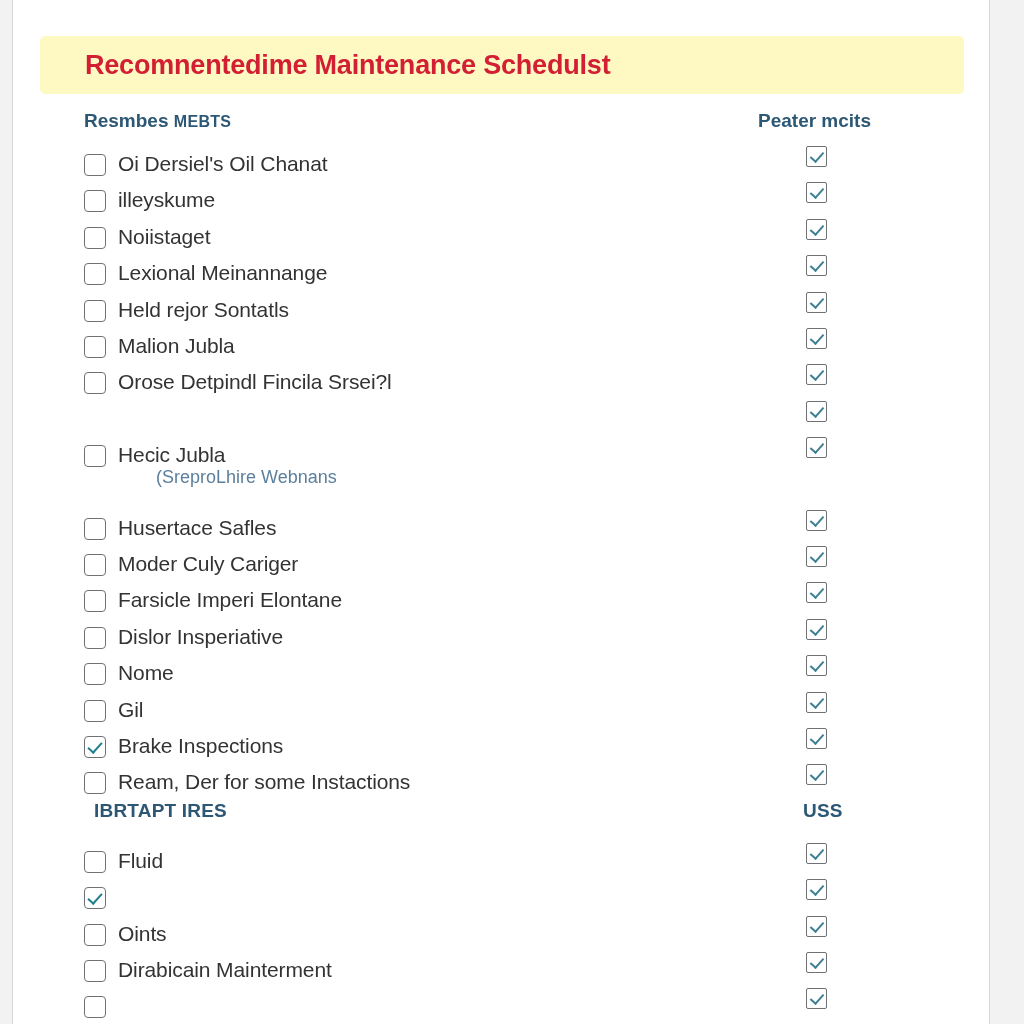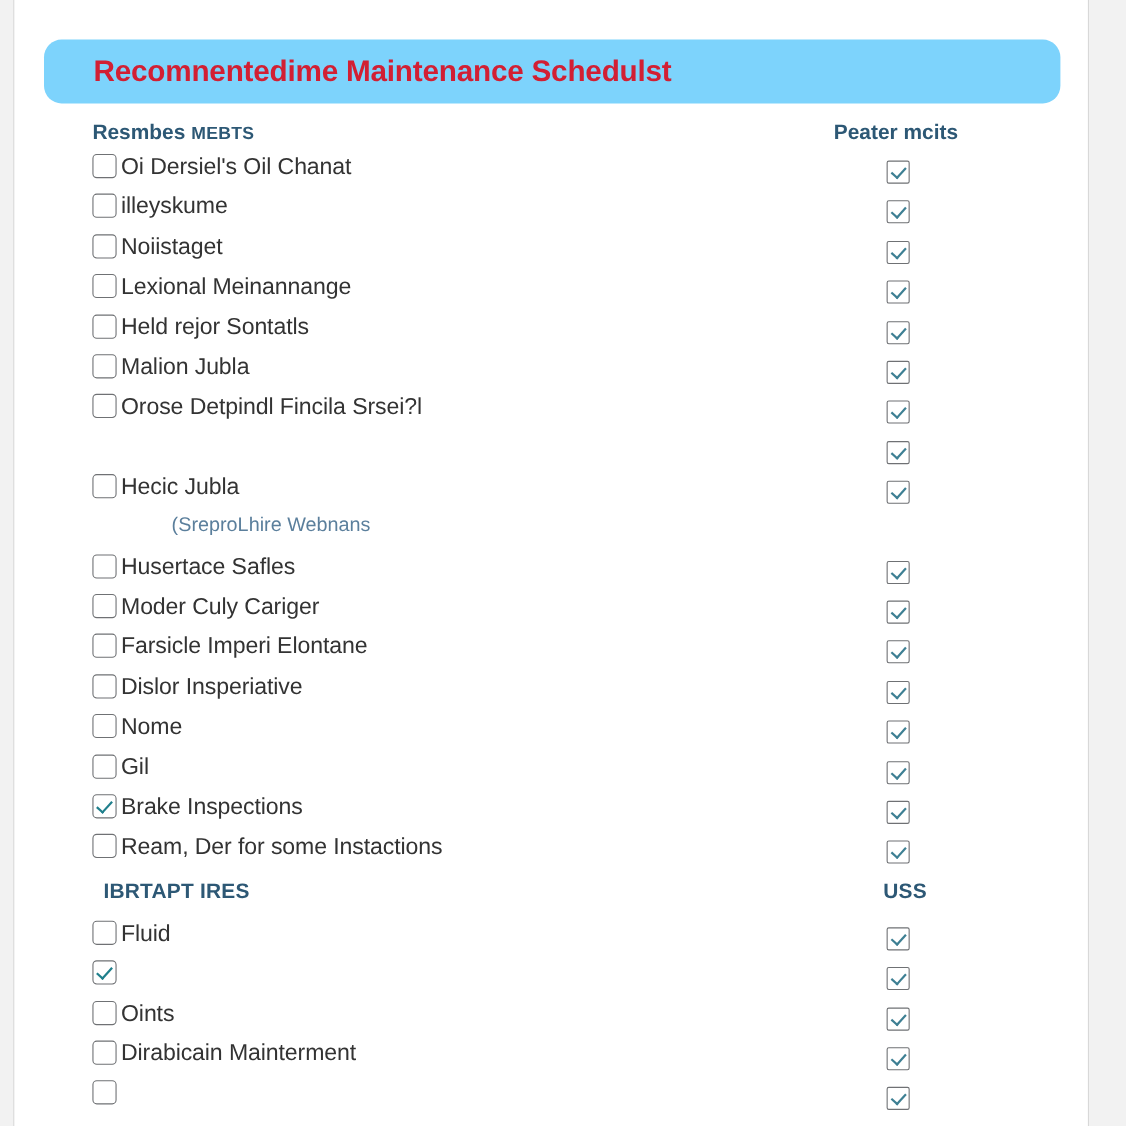--- a/index.html
+++ b/index.html
@@ -54,22 +54,22 @@
     white-space: nowrap;
   }
 
   
   .title-banner {
     position: absolute;
     left: 27px;
     top: 74px;
     width: 924px;
     height: 58px;
-    background: #7dd3fc;
-    border-radius: 16px;
+    background: #fef9c3;
+    border-radius: 5px;
     display: flex;
     align-items: center;
   }
   .title-text {
     margin-left: 45px;
     font-size: 27px;
     font-weight: 700;
     color: #d21f33;
     letter-spacing: -0.2px;
     white-space: nowrap;
@@ -108,23 +108,23 @@
     position: absolute;
     left: 0;
     width: 100%;
     height: 36px;
   }
   .row-left {
     position: absolute;
     left: 71px;
     top: 0;
     display: flex;
-    align-items: flex-start;
+    align-items: flex-end;
     height: 36px;
-    gap: 4px;
+    gap: 12px;
     white-space: nowrap;
   }
   .row-label {
     font-size: 21px;
     color: #333333;
     letter-spacing: -0.1px;
   }
 
   
   .cb {

